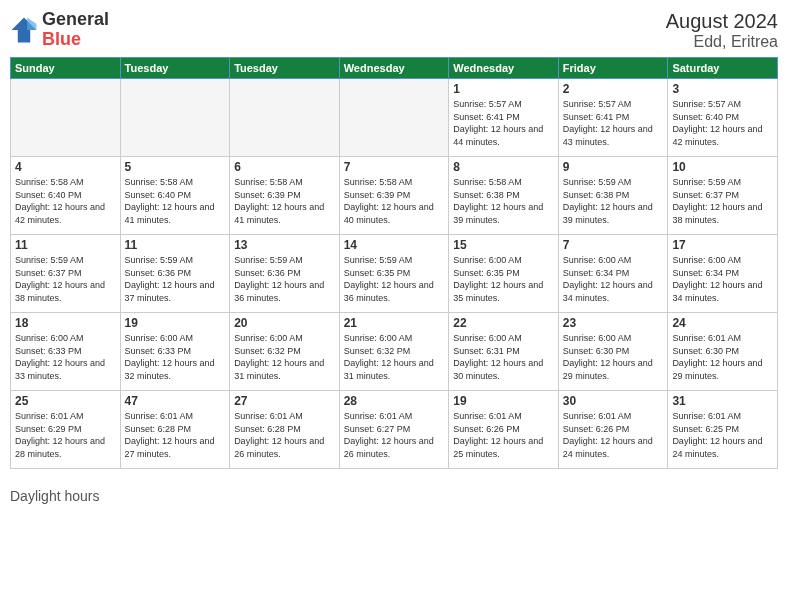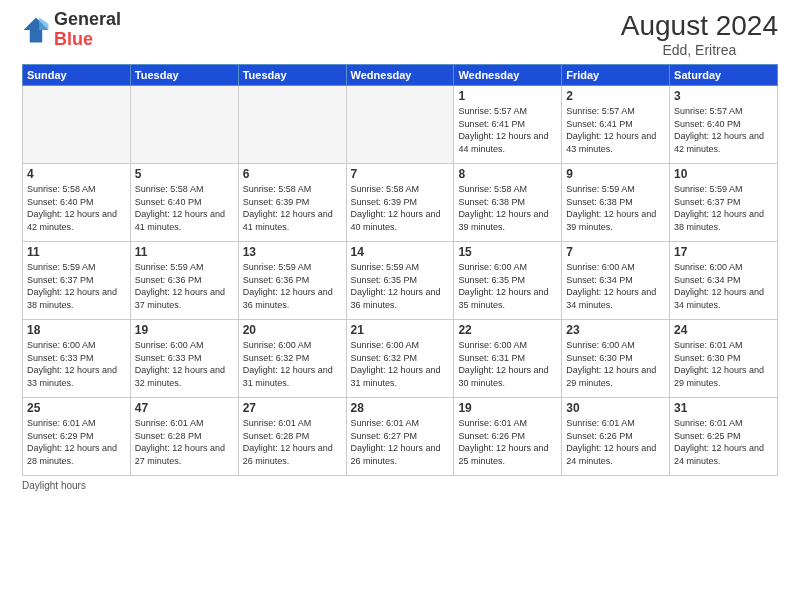--- a/index.html
+++ b/index.html
@@ -6,21 +6,21 @@
     body {
       font-family: Arial, sans-serif;
       background: #fff;
       width: 792px;
       height: 612px;
       overflow: hidden;
     }
     .page {
       width: 792px;
       height: 452px;
-      padding: 10px 14px 10px 22px;
+      padding: 10px 14px 10px 10px;
     }
     .header {
       display: flex;
       justify-content: space-between;
       align-items: flex-start;
       margin-bottom: 6px;
     }
     .logo {
       display: flex;
       align-items: center;
@@ -34,36 +34,35 @@
     .logo-general { color: #333; }
     .logo-blue { color: #ef4444; }
     .logo-icon {
       width: 28px;
       height: 28px;
     }
     .title-block {
       text-align: right;
     }
     .month-year {
-      font-size: 28px;
+      font-size: 20px;
       color: #333;
       font-weight: normal;
     }
     .location {
-      font-size: 14px;
+      font-size: 16px;
       color: #555;
-      text-align: center;
     }
     .calendar-table {
       width: 100%;
       border-collapse: collapse;
       table-layout: fixed;
     }
     .calendar-table thead tr th {
-      background-color: #1d4ed8;
+      background-color: #15803d;
       color: #fff;
       font-size: 11px;
       font-weight: bold;
       padding: 4px 4px;
       text-align: left;
       border: 1px solid #5590cc;
     }
     .calendar-table tbody tr td {
       border: 1px solid #ccc;
       vertical-align: top;
@@ -81,22 +80,22 @@
       font-weight: bold;
       margin-bottom: 2px;
       display: block;
     }
     .day-info {
       font-size: 9px;
       line-height: 1.4;
       color: #333;
     }
     .footer-note {
-      margin-top: 4px;
-      font-size: 10px;
+      margin-top: 19px;
+      font-size: 14px;
       color: #555;
     }
   </style>
 </head>
 <body>
 
 <div class="page">
   <div class="header">
     <div class="logo">
       <svg class="logo-icon" viewBox="0 0 36 36">

